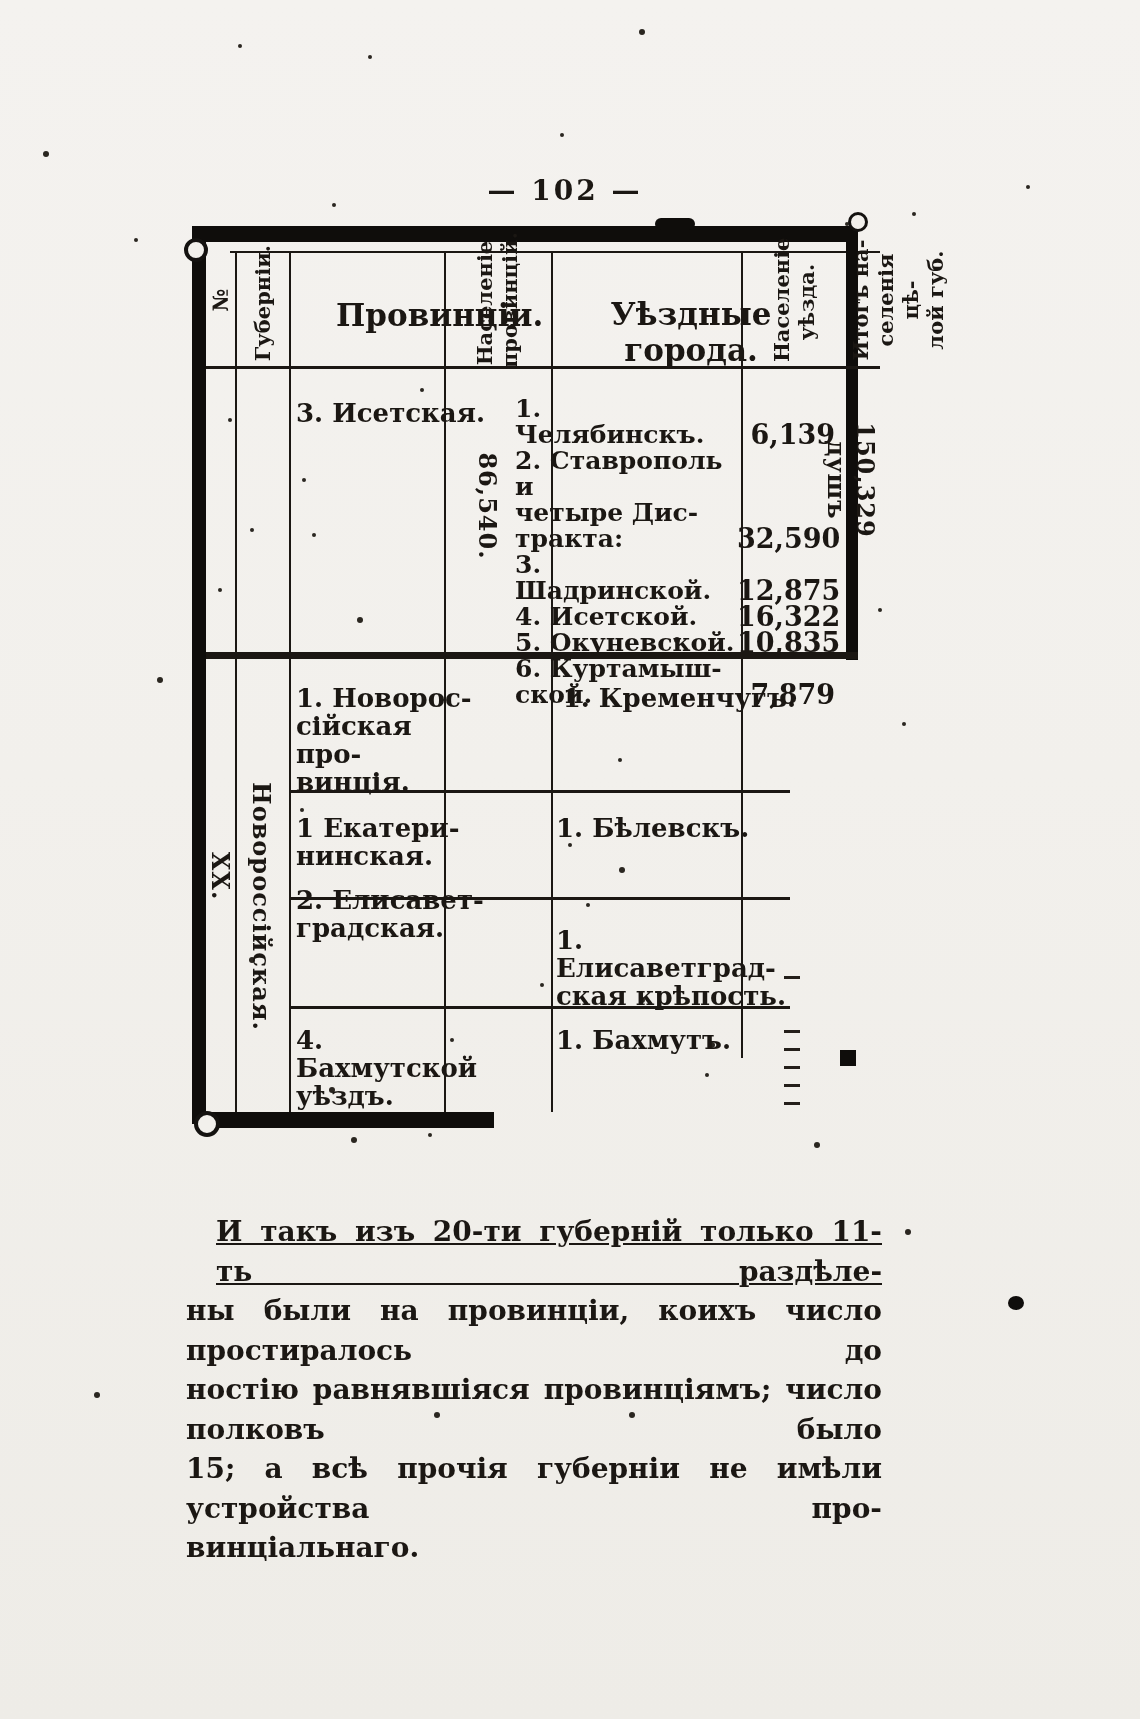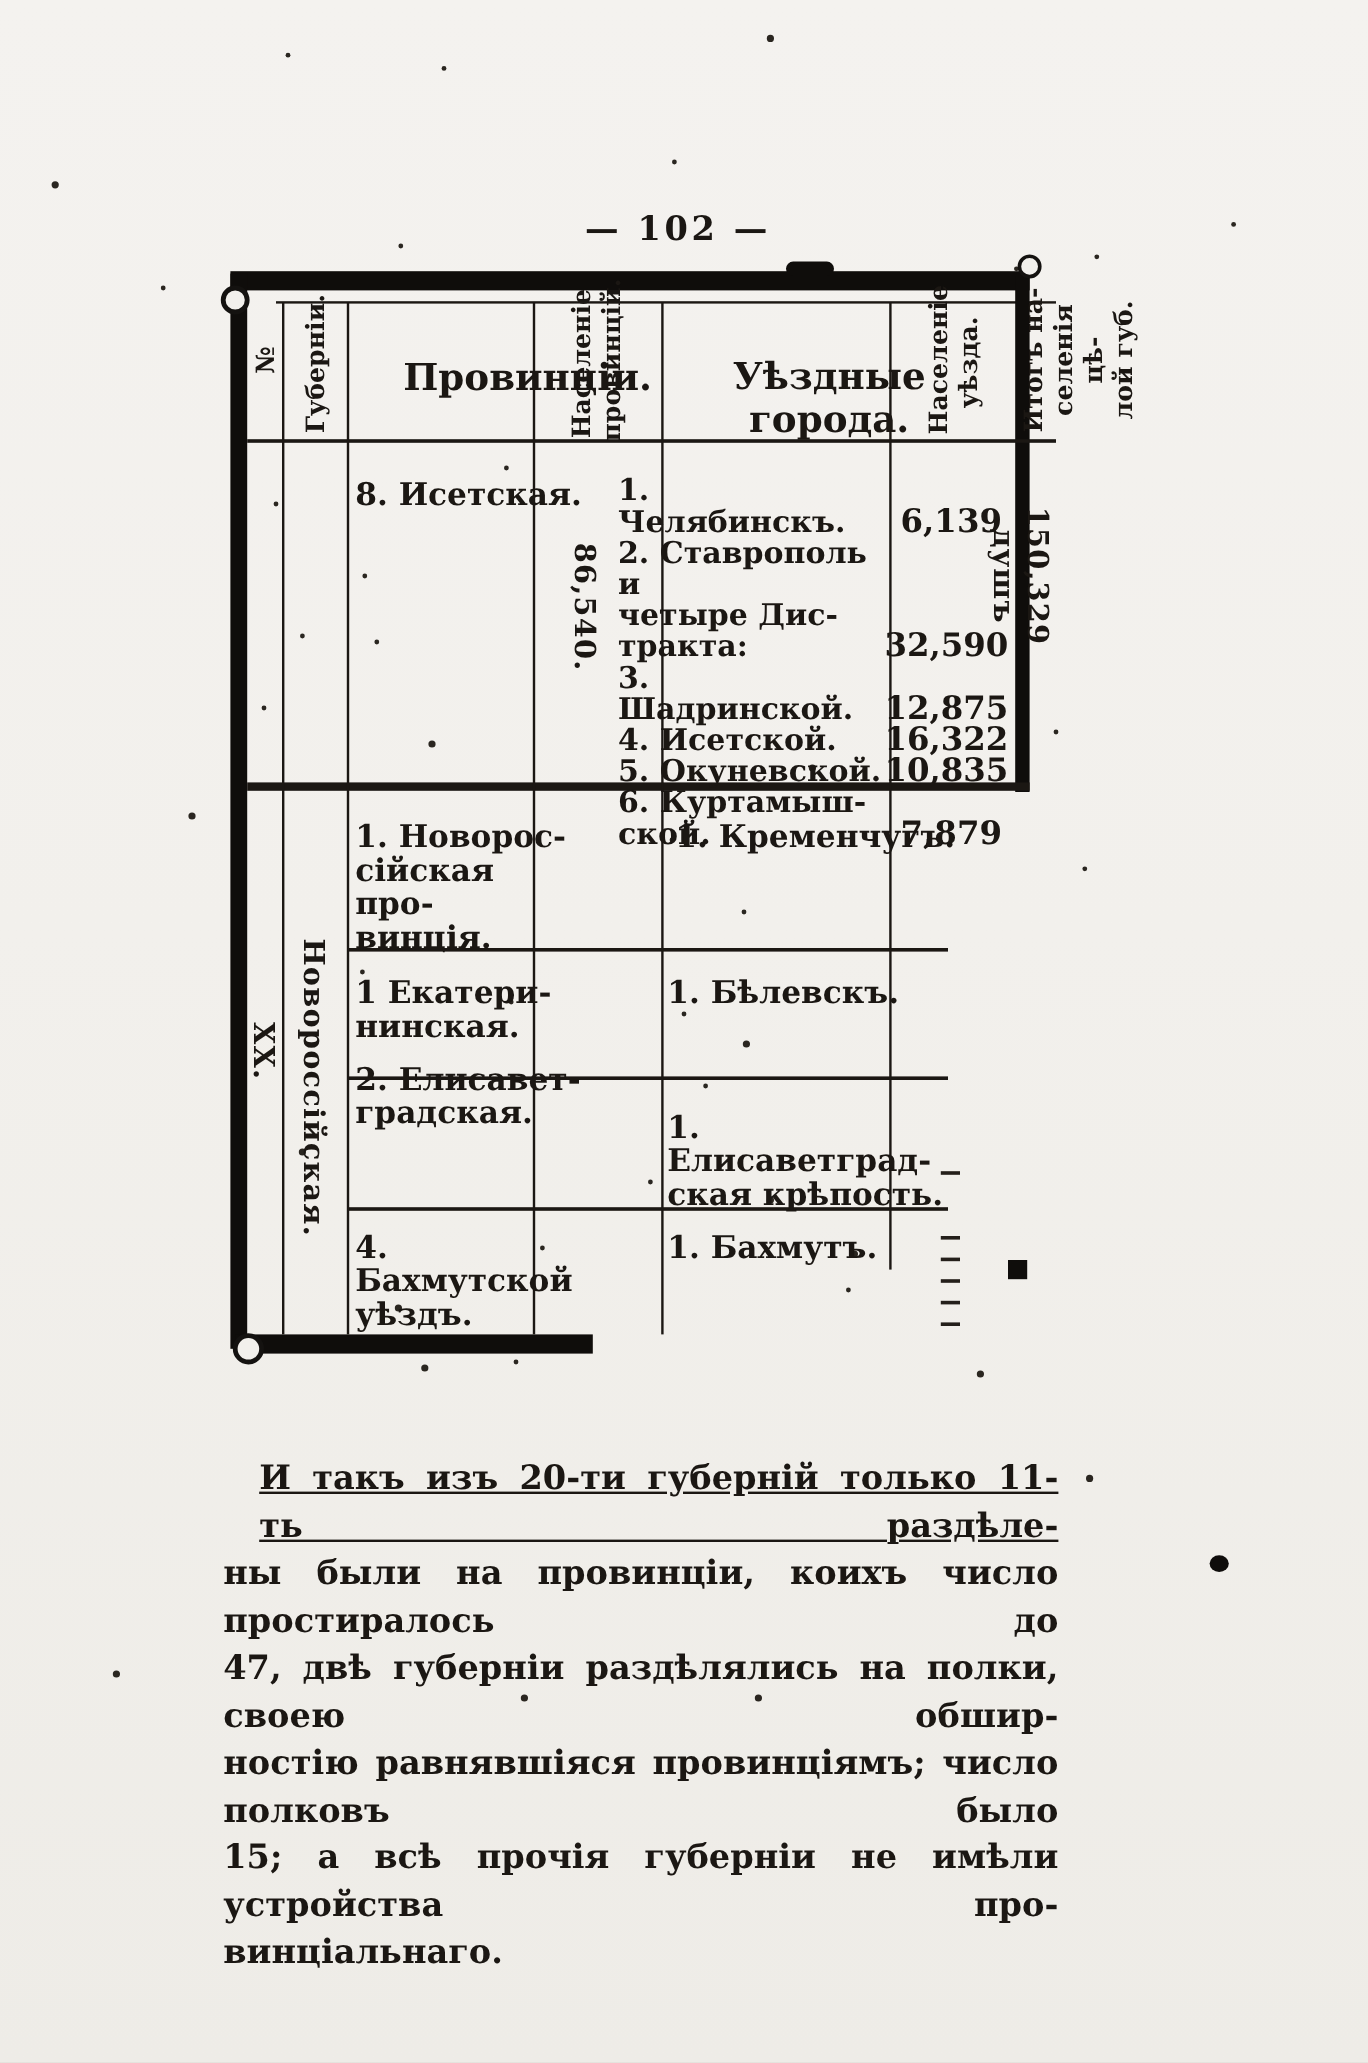--- a/index.html
+++ b/index.html
@@ -80,21 +80,21 @@
   <div class="abs txt ctr hdr-h" style="left:292px;top:297px;width:150px;">Провинціи.</div>
   <div class="abs txt ctr hdr-rot rot-ccw pre" style="left:432px;top:278px;width:130px;height:50px;">Населеніе
 провинцій.</div>
   <div class="abs txt ctr hdr-h" style="left:552px;top:296px;width:190px;">Уѣздные города.</div>
   <div class="abs txt ctr hdr-rot rot-ccw pre" style="left:734px;top:277px;width:120px;height:50px;">Населеніе
 уѣзда.</div>
   <div class="abs txt ctr hdr-rot rot-ccw pre" style="left:821px;top:262px;width:130px;height:76px;">Итогъ на-
 селенія цѣ-
 лой губ.</div>
 
-  <div class="abs txt" style="left:296px;top:398px;font-size:26px;">8. Исетская.</div>
+  <div class="abs txt" style="left:296px;top:398px;font-size:26px;">3. Исетская.</div>
   <div class="abs txt ctr rot-val rot-cw" style="left:434px;top:493px;width:110px;height:26px;">86,540.</div>
 
   <div class="abs" style="left:515px;top:396px;width:330px;">
     <div class="town-entry">
       <span class="txt town-name pre">1. Челябинскъ.</span>
       <span class="txt town-pop">6,139</span>
     </div>
     <div class="town-entry">
       <span class="txt town-name pre">2. Ставрополь и
 четыре Дис-
@@ -148,19 +148,18 @@
   <div class="dash" style="left:784px;top:1048px;"></div>
   <div class="dash" style="left:784px;top:1066px;"></div>
   <div class="dash" style="left:784px;top:1084px;"></div>
   <div class="dash" style="left:784px;top:1102px;"></div>
   <div class="abs bar" style="left:840px;top:1050px;width:16px;height:16px;"></div>
   <div class="abs bar" style="left:1008px;top:1296px;width:16px;height:14px;border-radius:50%;"></div>
 
   <div class="abs txt para" style="left:186px;top:1212px;width:696px;">
     <div class="pline pline-first">И такъ изъ 20-ти губерній только 11-ть раздѣле-</div>
     <div class="pline">ны были на провинціи, коихъ число простиралось до</div>
-    <div class="pline">47, двѣ губерніи раздѣлялись на полки, своею обшир-</div>
     <div class="pline">ностію равнявшіяся провинціямъ; число полковъ было</div>
     <div class="pline">15; а всѣ прочія губерніи не имѣли устройства про-</div>
     <div class="pline pline-last">винціальнаго.</div>
   </div>
 
 </div>
 
 </body></html>

